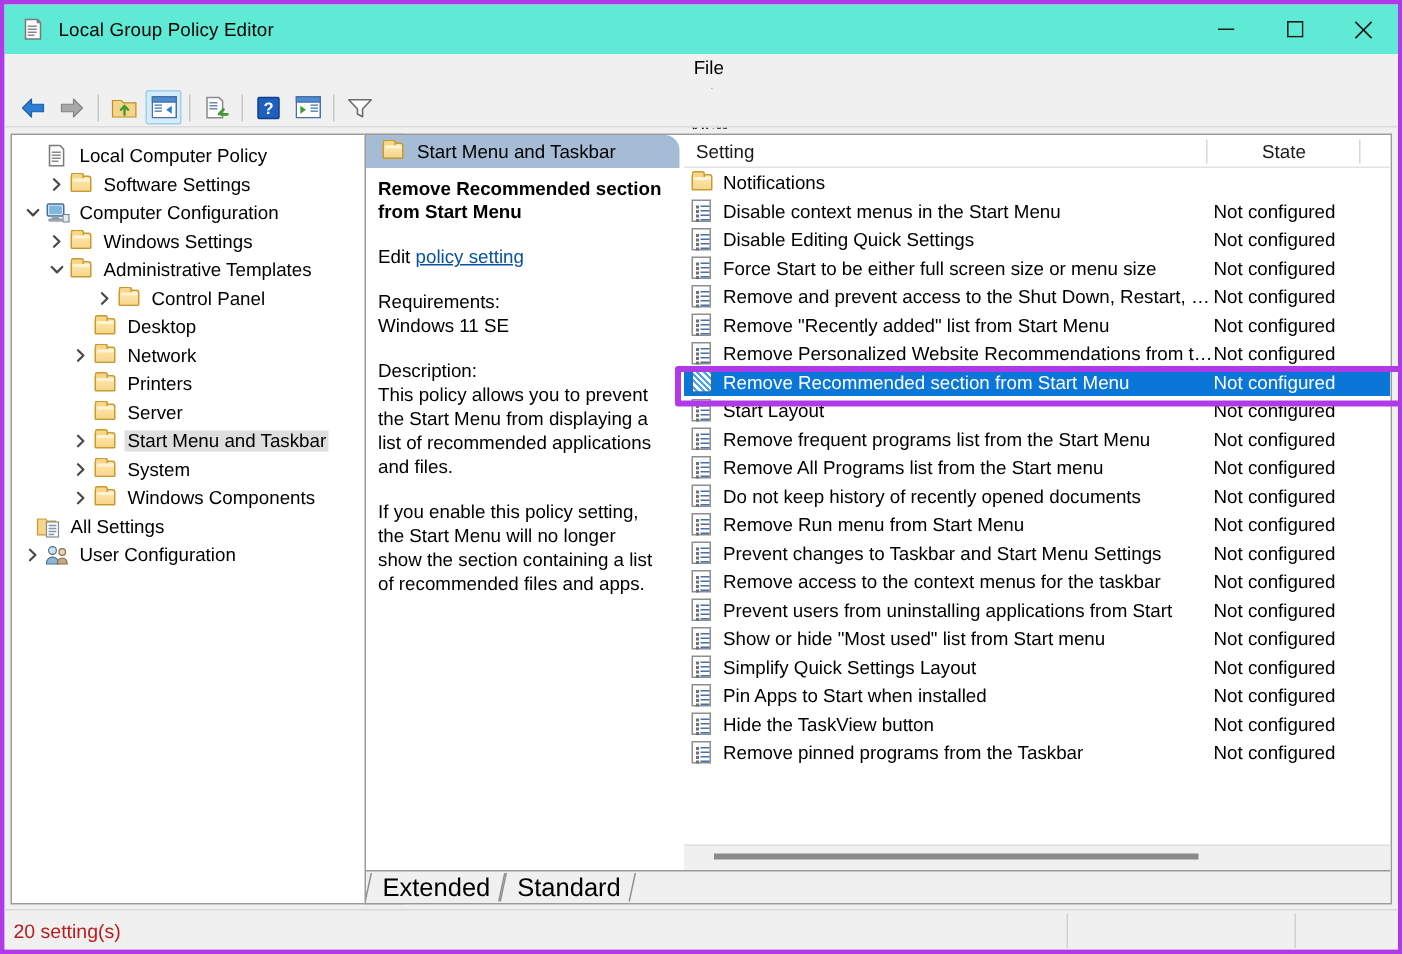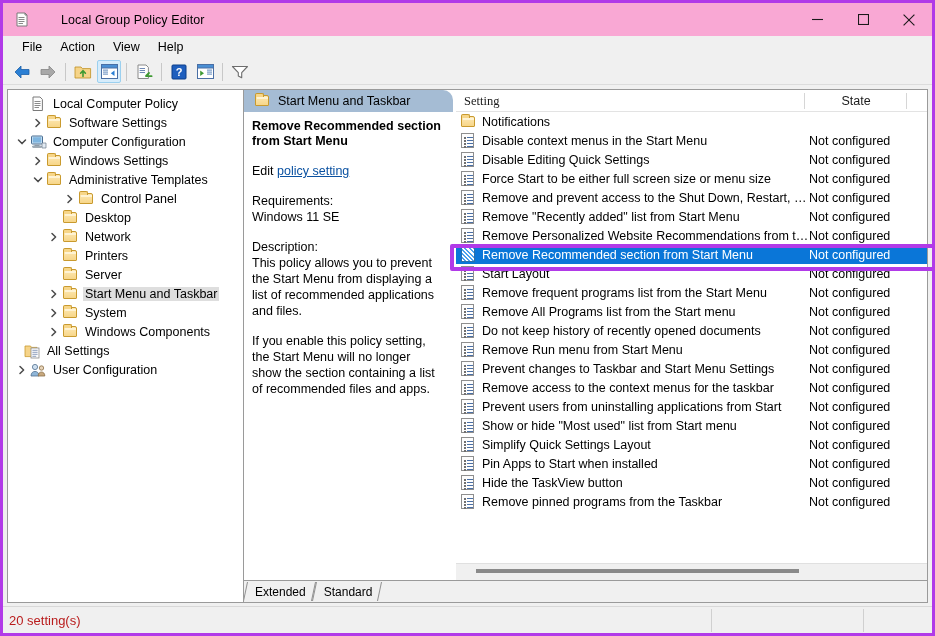--- a/index.html
+++ b/index.html
@@ -16,22 +16,22 @@
     position: relative;
     width: 935px; height: 636px;
     background: #f0f0f0;
     border: 3px solid #b13ae8;
     overflow: hidden;
   }
 
   
   .titlebar {
     position: absolute; left: 0; top: 0; right: 0; height: 33px;
-    background: #f9a8d4;
-    display: flex; align-items: center; gap: 22px;
+    background: #5eead4;
+    display: flex; align-items: center;
   }
   .title-icon {
     width: 16px; height: 16px; margin-left: 11px; margin-right: 9px;
     position: relative; flex: none;
   }
   .title-text {
     font-size: 12.5px; color: #000; letter-spacing: 0.1px;
   }
   .winbtns { position: absolute; right: 0; top: 0; height: 33px; display: flex; }
   .winbtn {
@@ -40,20 +40,21 @@
     color: #000;
   }
   .winbtn svg { display: block; }
 
   
   .menubar {
     position: absolute; left: 0; top: 33px; right: 0; height: 23px;
     background: #f0f0f0;
     display: flex; align-items: center;
     padding-left: 10px;
+    flex-direction: column;
   }
   .menuitem {
     font-size: 12.5px; color: #000;
     padding: 2px 9px 3px 9px;
   }
 
   
   .toolbar {
     position: absolute; left: 0; top: 56px; right: 0; height: 26px;
     background: #f0f0f0;
@@ -163,21 +164,21 @@
   }
   .lv-col {
     position: absolute; top: 0; height: 22px;
     font-size: 12.5px; color: #1a1a1a;
     display: flex; align-items: center;
   }
   .lv-col .divider {
     position: absolute; right: 0; top: 3px; width: 1px; height: 16px;
     background: #d6d6d6;
   }
-  .lv-col-setting { left: 0; width: 349px; padding-left: 8px; font-family: Liberation Serif, serif; }
+  .lv-col-setting { left: 0; width: 349px; padding-left: 8px; }
   .lv-col-state { left: 349px; width: 102px; justify-content: center; }
   .lv-col-comment { left: 451px; right: 0; }
 
   .lv-rows {
     position: absolute; left: 0; top: 22px; right: 0; bottom: 0;
     overflow: hidden;
   }
   .lvrow {
     position: relative;
     height: 19px;
@@ -224,21 +225,21 @@
   .tabstrip {
     position: absolute; left: 0; right: 0; bottom: 0; height: 22px;
     background: #f0f0f0;
     border-top: 1px solid #9a9a9a;
     display: flex; align-items: flex-end;
   }
   .tab {
     position: relative;
     height: 21px;
     display: flex; align-items: center;
-    font-size: 12px; color: #000;
+    font-size: 17px; color: #000;
     padding: 0 7px 0 11px;
   }
   .tab:after {
     content: ""; position: absolute; right: -1px; top: 1px;
     width: 1px; height: 19px; background: #8f8f8f;
     transform: skewX(-12deg);
   }
   .tab:before {
     content: ""; position: absolute; left: 1px; top: 1px;
     width: 1px; height: 19px; background: #8f8f8f;

